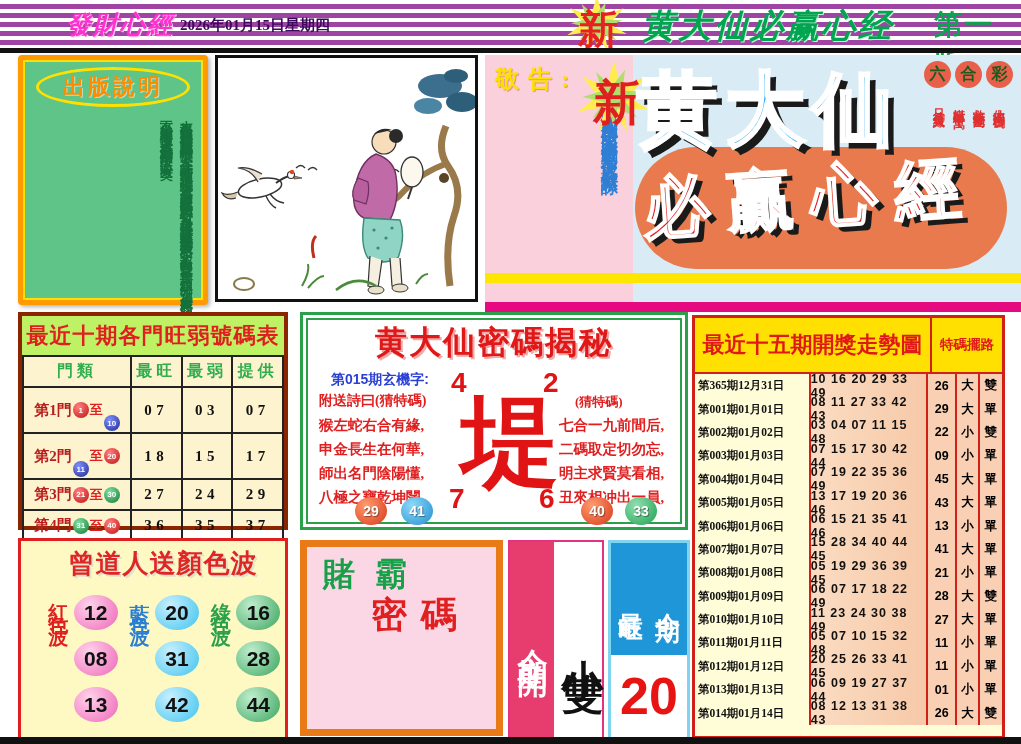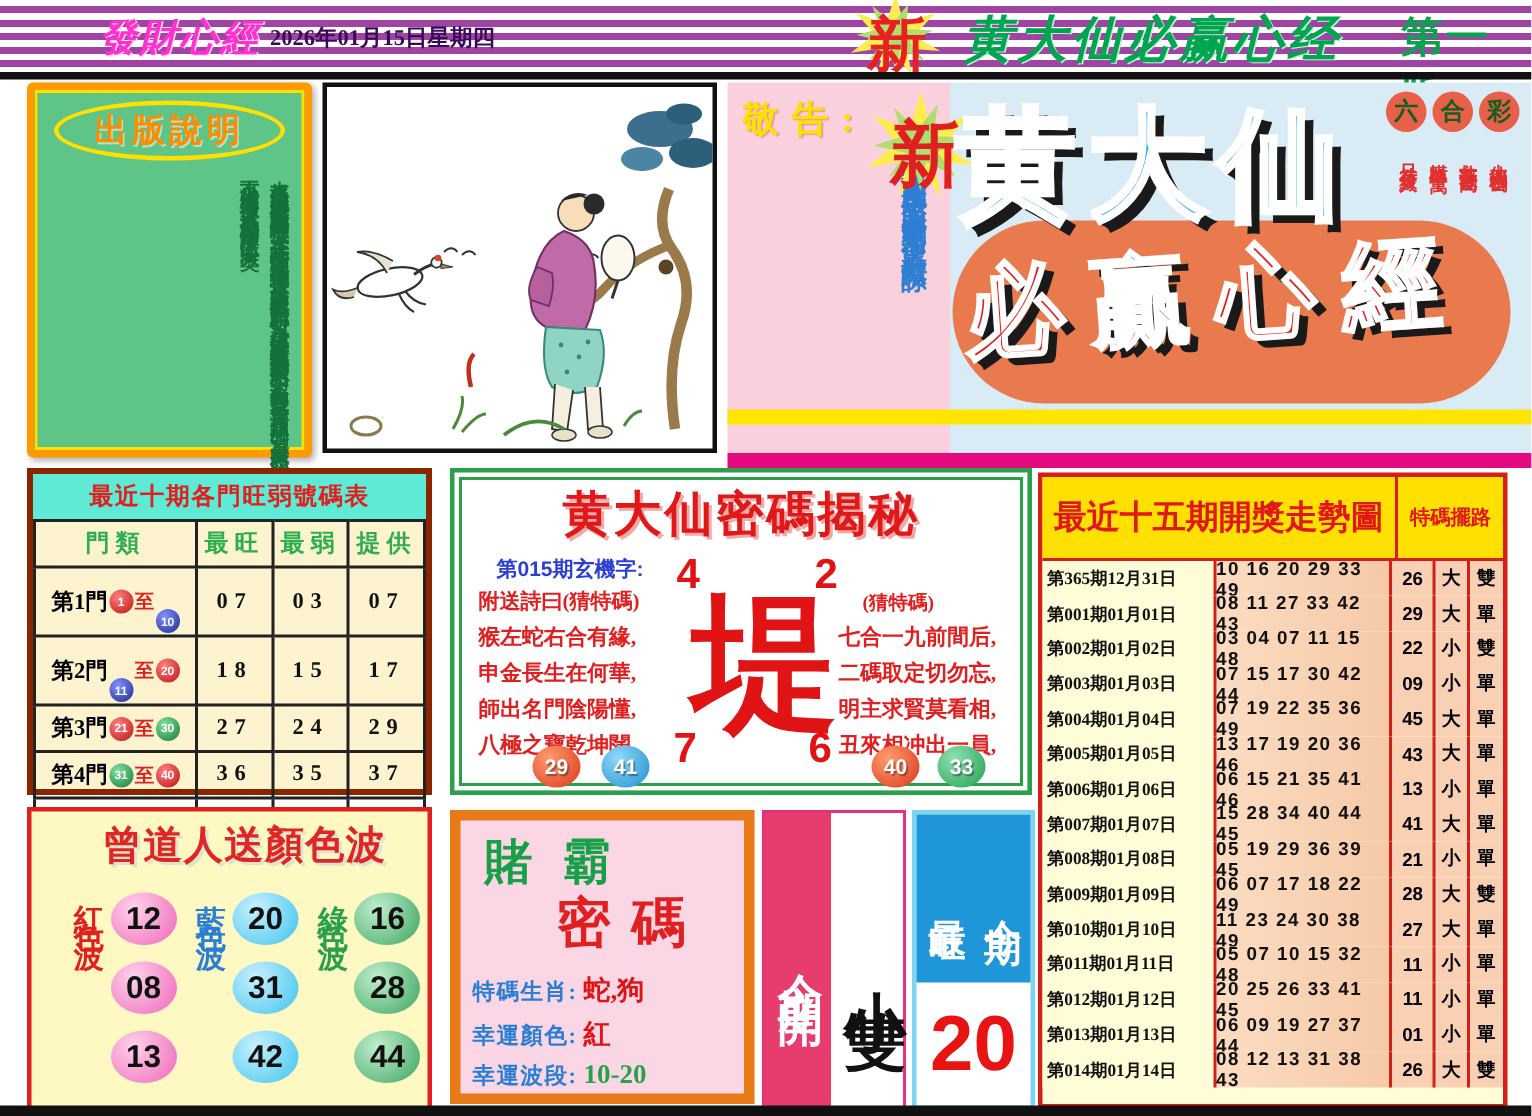--- a/index.html
+++ b/index.html
@@ -61,28 +61,28 @@
   #lottery-badge .c{width:27px;height:27px;border-radius:50%;background:#e8604a;
     color:#1a5c20;font-weight:900;font-size:16px;display:flex;align-items:center;justify-content:center;}
   #slogans{right:12px;top:44px;height:136px;writing-mode:vertical-rl;white-space:pre-line;
     color:#e03030;font-size:12px;line-height:20px;font-weight:bold;letter-spacing:2px;}
   #banner-ystripe{left:0;bottom:19px;width:536px;height:10px;background:#ffe600;}
   #mstripe{left:485px;top:302px;width:536px;height:10px;background:#e60a80;}
 
   
   #hot-table{left:18px;top:312px;width:270px;height:218px;box-sizing:border-box;
     border:4px solid #8b2500;background:#fdf3cf;}
-  #hot-title{background:#5eead4;color:#e02020;font-weight:900;font-size:16px;
+  #hot-title{background:#bef264;color:#e02020;font-weight:900;font-size:22px;
     text-align:center;padding:5px 0 4px;letter-spacing:1px;}
   #hot-grid{width:100%;border-collapse:collapse;table-layout:fixed;}
   #hot-grid td{border:2px solid #222;height:27px;text-align:center;vertical-align:middle;}
   #hot-grid .hdr{color:#2fae4e;font-weight:900;font-size:16px;letter-spacing:4px;}
   #hot-grid td.door-cell{width:40%;}
   .door-wrap{display:flex;align-items:center;justify-content:center;gap:1px;}
-  .door{color:#000000;font-weight:900;font-size:15px;}
+  .door{color:#b91c1c;font-weight:900;font-size:15px;}
   .to{color:#e02020;font-weight:900;font-size:13px;}
   .sball{width:16px;height:16px;border-radius:50%;color:#fff;font-weight:900;font-size:8px;
     display:inline-flex;align-items:center;justify-content:center;flex:none;}
   .sball.red{background:radial-gradient(circle at 35% 30%,#ff8080,#c01010);}
   .sball.blue{background:radial-gradient(circle at 35% 30%,#8090ff,#202a90);margin-top:26px;}
   .sball.green{background:radial-gradient(circle at 35% 30%,#7fe0a0,#157a35);}
   .numcell{color:#111;font-weight:900;font-size:15px;letter-spacing:.3em;}
 
   
   #color-wave{left:18px;top:538px;width:270px;height:228px;box-sizing:border-box;
@@ -414,37 +414,20 @@
           <div class="wave-ball green">28</div>
           <div class="wave-ball green">44</div>
         </div>
       </div>
     </div>
 </div>
 
 <div id="gambler" class="abs">
   <div id="gb-t1" class="serif">賭霸</div>
   <div id="gb-t2" class="serif">密碼</div>
-  <div id="gb-items">
-
-      <div class="gb-line">
-        <span class="gb-label serif">特碼生肖:</span>
-        <span class="gb-value serif red">蛇,狗</span>
-      </div>
-
-      <div class="gb-line">
-        <span class="gb-label serif">幸運顏色:</span>
-        <span class="gb-value serif red">紅</span>
-      </div>
-
-      <div class="gb-line">
-        <span class="gb-label serif">幸運波段:</span>
-        <span class="gb-value serif green">10-20</span>
-      </div>
-    </div>
 </div>
 
 <div id="current" class="abs">
   <div id="cur-left" class="serif">今期開</div>
   <div id="cur-right" class="serif">小雙</div>
 </div>
 <div id="hot-now" class="abs">
   <div id="hn-top" class="serif">今期
 最旺</div>
   <div id="hn-num">20</div>

